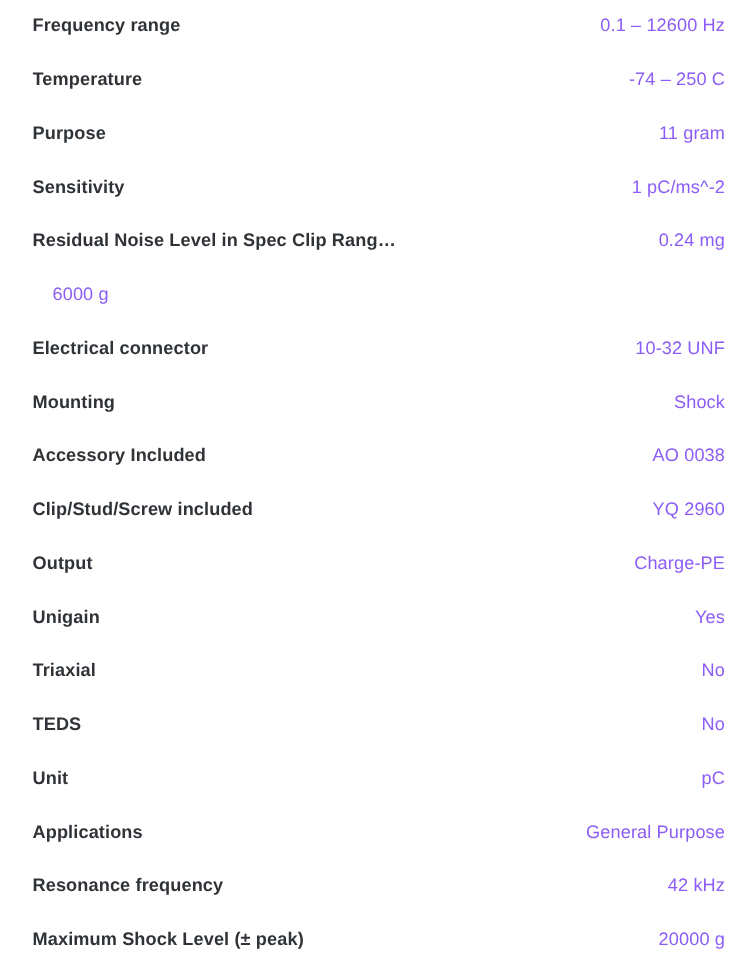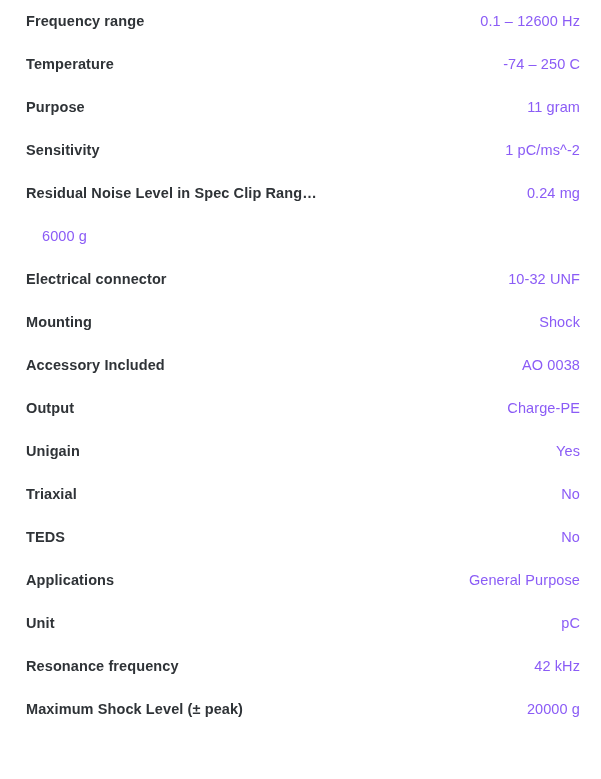--- a/index.html
+++ b/index.html
@@ -92,42 +92,46 @@
     </div>
     <div class="spec-row">
       <div class="spec-label">Mounting</div>
       <div class="spec-value">Shock</div>
     </div>
     <div class="spec-row">
       <div class="spec-label">Accessory Included</div>
       <div class="spec-value">AO 0038</div>
     </div>
     <div class="spec-row">
+      <div class="spec-label">Clip/Stud/Screw included</div>
+      <div class="spec-value">YQ 2960</div>
+    </div>
+    <div class="spec-row">
       <div class="spec-label">Output</div>
       <div class="spec-value">Charge-PE</div>
     </div>
     <div class="spec-row">
       <div class="spec-label">Unigain</div>
       <div class="spec-value">Yes</div>
     </div>
     <div class="spec-row">
       <div class="spec-label">Triaxial</div>
       <div class="spec-value">No</div>
     </div>
     <div class="spec-row">
       <div class="spec-label">TEDS</div>
       <div class="spec-value">No</div>
     </div>
     <div class="spec-row">
+      <div class="spec-label">Unit</div>
+      <div class="spec-value">pC</div>
+    </div>
+    <div class="spec-row">
       <div class="spec-label">Applications</div>
       <div class="spec-value">General Purpose</div>
-    </div>
-    <div class="spec-row">
-      <div class="spec-label">Unit</div>
-      <div class="spec-value">pC</div>
     </div>
     <div class="spec-row">
       <div class="spec-label">Resonance frequency</div>
       <div class="spec-value">42 kHz</div>
     </div>
     <div class="spec-row">
       <div class="spec-label">Maximum Shock Level (± peak)</div>
       <div class="spec-value">20000 g</div>
     </div>
   </div>

